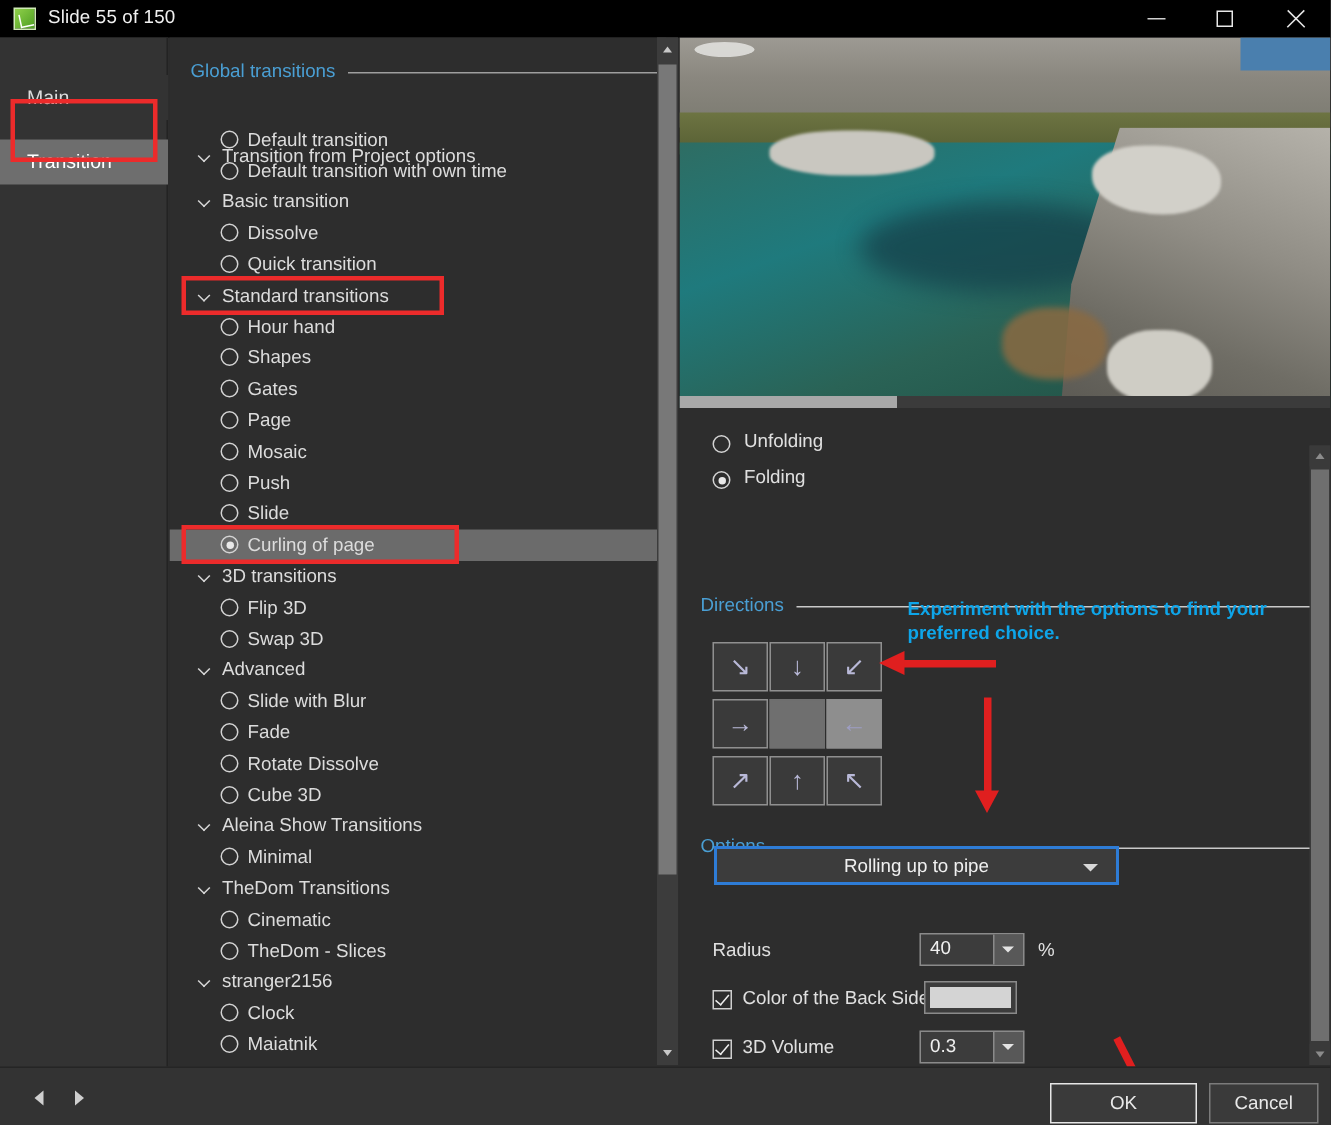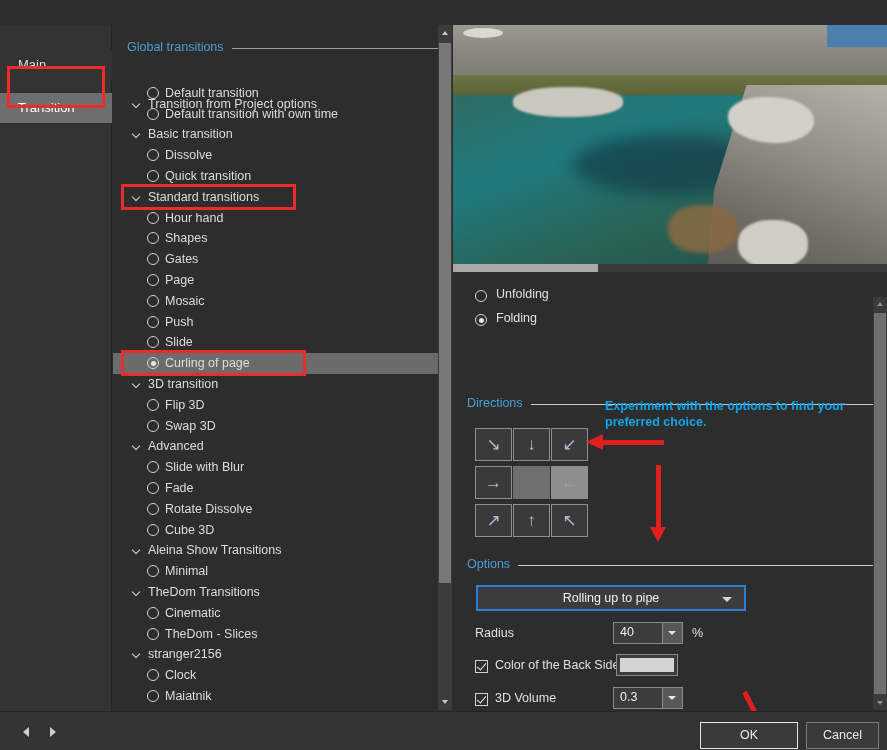--- a/index.html
+++ b/index.html
@@ -163,20 +163,34 @@
 
   
   .arrowline{position:absolute;background:#e01f1f;}
   .arrowhead{position:absolute;width:0;height:0;}
 </style>
 </head>
 <body>
 
 <div id="app">
 
+  <div class="titlebar">
+    <div class="tb-icon"></div>
+    <div class="tb-title">Slide 55 of 150</div>
+    <div class="tb-btn tb-min">
+        <i class="g"></i>
+      </div>
+    <div class="tb-btn tb-max">
+        <i class="g"></i>
+      </div>
+    <div class="tb-btn tb-close">
+        <i class="g1"></i>
+        <i class="g2"></i>
+      </div>
+  </div>
 
   <div class="leftstrip">
     <div class="cat cat-trans">Transition</div>
     <div class="cat cat-main">Main</div>
   </div>
   <div class="redbox" style="left:7px;top:66px;width:98px;height:42px;"></div>
 
   <div class="treepanel">
     <div class="grouphdr">
       <span>Global transitions</span>
@@ -238,21 +252,21 @@
         <div class="trow" style="top: 307px;">
           <i class="radio"></i>
           <span class="item-label">Slide</span>
         </div>
         <div class="trow sel" style="top: 328px;">
           <i class="radio on"></i>
           <span class="item-label">Curling of page</span>
         </div>
         <div class="trow" style="top: 349px;">
           <i class="chev"></i>
-          <span class="cat-label">3D transition</span>
+          <span class="cat-label">3D transitions</span>
         </div>
         <div class="trow" style="top: 370px;">
           <i class="radio"></i>
           <span class="item-label">Flip 3D</span>
         </div>
         <div class="trow" style="top: 391px;">
           <i class="radio"></i>
           <span class="item-label">Swap 3D</span>
         </div>
         <div class="trow" style="top: 411px;">
@@ -380,21 +394,21 @@
             <span class="ar">↖</span>
           </div>
         </div>
 
       <div class="sechdr" style="left:14px;top:277px;">
         <span>Options</span>
         <i class="rule" style="width:358px;"></i>
       </div>
     </div>
 
-    <div class="combo" style="left:23px;top:560px;padding-left:12px;">
+    <div class="combo" style="left:23px;top:539px;padding-left:12px;">
       <div class="txt">Rolling up to pipe</div>
       <i class="car"></i>
     </div>
 
     <div class="flabel" style="left:22px;top:601px;">Radius</div>
     <div class="spin" style="left:160px;top:597px;width:70px;">
       <span class="v">40</span>
       <i class="bt"></i>
     </div>
     <div class="flabel" style="left:239px;top:601px;">%</div>

